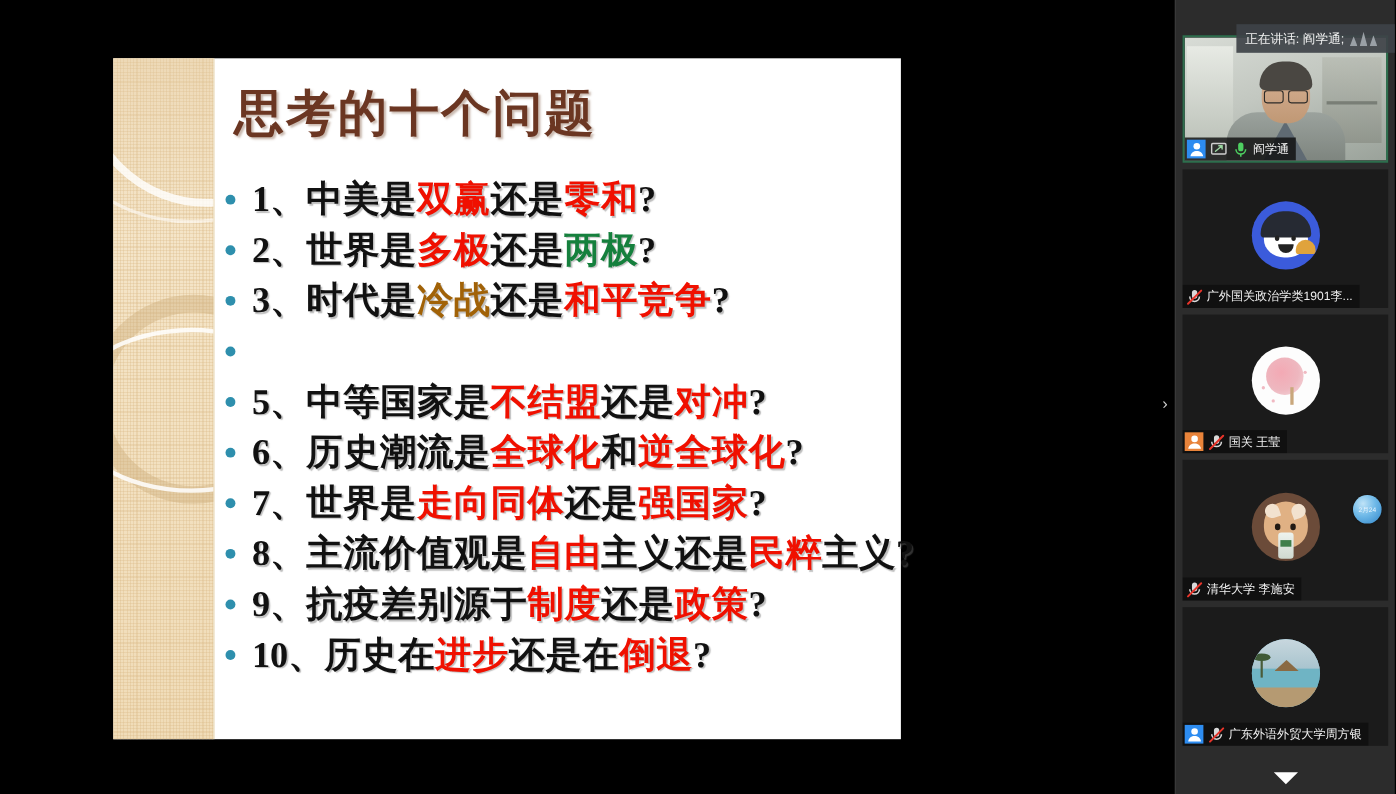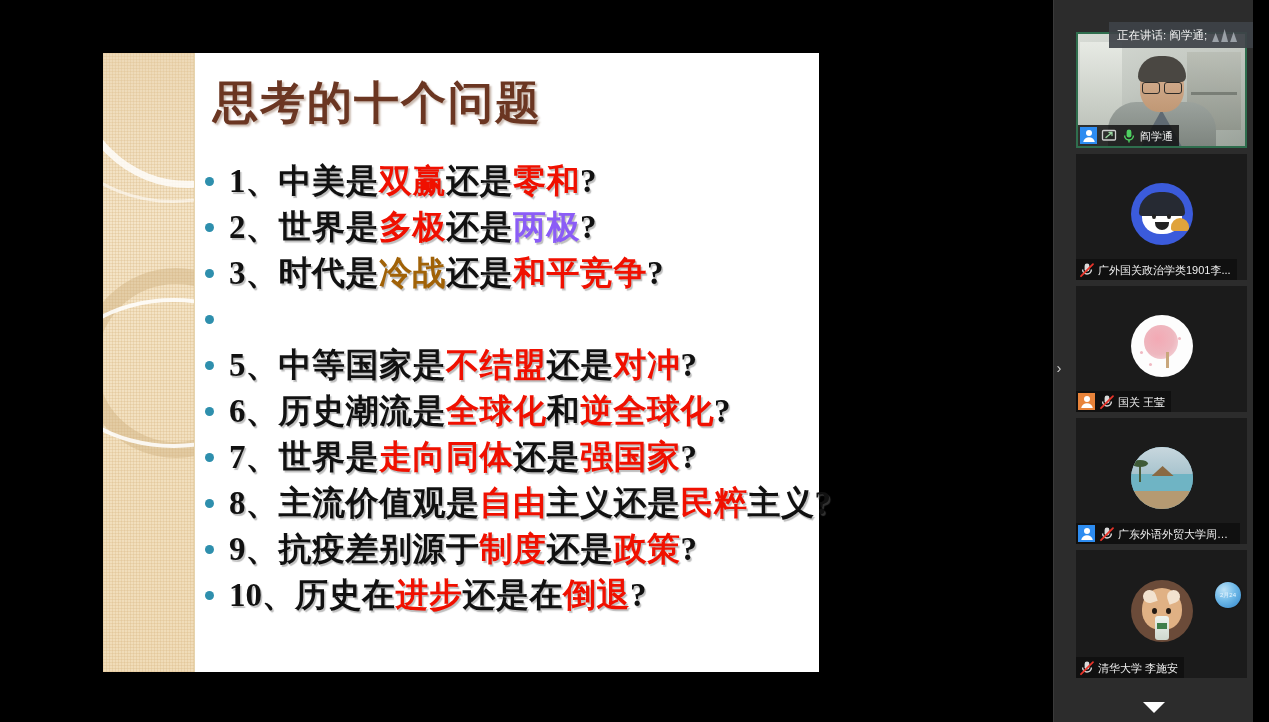--- a/index.html
+++ b/index.html
@@ -75,24 +75,23 @@
     color:#111;
     margin-left:-52px;
     text-shadow:1.5px 1.5px 1px rgba(110,110,110,.45);
     letter-spacing:0.5px;
   }
   .line-text .hl { color:#f01000; }
   .line-text .num { letter-spacing:0px; }
 
   
   #video-panel {
-    position:absolute; right:16px; top:0; width:200px; height:722px;
+    position:absolute; right:1px; top:0; width:200px; height:722px;
     background:#2c2c2c;
     border-left:1px solid #3a3a3a;
-    padding-left:16px;
   }
   .tile {
     position:relative;
     margin:6px 6px 0 6px;
     background:#1b1b1b;
     overflow:hidden;
   }
   .tile.active { border:2px solid #2f6e4e; margin-top:32px; }
   .tile-self { height:116px; }
   .tile-std  { height:126px; }
@@ -253,21 +252,21 @@
 
       <div id="slide-body">
         <div id="slide-title">思考的十个问题</div>
         <div id="slide-list">
             <div class="slide-line">
               <span class="bullet" style="background: rgb(46, 143, 173);"></span>
               <span class="line-text"><span class="num">1、</span><span>中美是</span><span class="hl" style="color: rgb(240, 16, 0);">双赢</span><span>还是</span><span class="hl" style="color: rgb(240, 16, 0);">零和</span><span>?</span></span>
             </div>
             <div class="slide-line">
               <span class="bullet" style="background: rgb(46, 143, 173);"></span>
-              <span class="line-text"><span class="num">2、</span><span>世界是</span><span class="hl" style="color: rgb(240, 16, 0);">多极</span><span>还是</span><span class="hl" style="color: #8b5cf6;">两极</span><span>?</span></span>
+              <span class="line-text"><span class="num">2、</span><span>世界是</span><span class="hl" style="color: rgb(240, 16, 0);">多极</span><span>还是</span><span class="hl" style="color: #15803d;">两极</span><span>?</span></span>
             </div>
             <div class="slide-line">
               <span class="bullet" style="background: rgb(46, 143, 173);"></span>
               <span class="line-text"><span class="num">3、</span><span>时代是</span><span class="hl" style="color: #a16207;">冷战</span><span>还是</span><span class="hl" style="color: rgb(240, 16, 0);">和平竞争</span><span>?</span></span>
             </div>
             <div class="slide-line">
               <span class="bullet" style="background: rgb(46, 143, 173);"></span>
             </div>
             <div class="slide-line">
               <span class="bullet" style="background: rgb(46, 143, 173);"></span>
@@ -386,46 +385,20 @@
           <svg class="ic" viewBox="0 0 16 16" aria-hidden="true">
               <rect x="5.6" y="1.6" width="4.8" height="8" rx="2.4" fill="#d9d9d9"></rect>
               <path d="M3.6 7.6a4.4 4.4 0 0 0 8.8 0" stroke="#d9d9d9" stroke-width="1.4" fill="none"></path>
               <path d="M2 14.2 14 2.2" stroke="#e8342a" stroke-width="1.8" stroke-linecap="round"></path>
             </svg>
         </span>
         <span class="tile-name">国关 王莹</span>
       </div>
     </div>
 
-    <div class="tile tile-std">
-      <div class="avatar av-beach">
-        <div class="sky"></div>
-        <div class="sea"></div>
-        <div class="sand"></div>
-        <div class="hut"></div>
-        <div class="palm"></div>
-      </div>
-      <div class="tile-bar">
-        <span class="ic-box ic-avatar-blue">
-          <svg class="ic" viewBox="0 0 16 16" aria-hidden="true">
-              <circle cx="8" cy="5" r="3" fill="#fff"></circle>
-              <path d="M2.2 14c.5-3.2 3-4.8 5.8-4.8S13.3 10.8 13.8 14z" fill="#fff"></path>
-            </svg>
-        </span>
-        <span class="ic-box">
-          <svg class="ic" viewBox="0 0 16 16" aria-hidden="true">
-              <rect x="5.6" y="1.6" width="4.8" height="8" rx="2.4" fill="#d9d9d9"></rect>
-              <path d="M3.6 7.6a4.4 4.4 0 0 0 8.8 0" stroke="#d9d9d9" stroke-width="1.4" fill="none"></path>
-              <path d="M2 14.2 14 2.2" stroke="#e8342a" stroke-width="1.8" stroke-linecap="round"></path>
-            </svg>
-        </span>
-        <span class="tile-name">广东外语外贸大学周方银</span>
-      </div>
-    </div>
-
     <div class="tile tile-last">
       <div class="avatar av-cat">
         <div class="catbody"></div>
         <div class="ear l"></div>
         <div class="ear r"></div>
         <div class="eye l"></div>
         <div class="eye r"></div>
         <div class="bottle"></div>
       </div>
       <div class="badge-sticker">2月24</div>
@@ -434,20 +407,46 @@
           <svg class="ic" viewBox="0 0 16 16" aria-hidden="true">
               <rect x="5.6" y="1.6" width="4.8" height="8" rx="2.4" fill="#d9d9d9"></rect>
               <path d="M3.6 7.6a4.4 4.4 0 0 0 8.8 0" stroke="#d9d9d9" stroke-width="1.4" fill="none"></path>
               <path d="M2 14.2 14 2.2" stroke="#e8342a" stroke-width="1.8" stroke-linecap="round"></path>
             </svg>
         </span>
         <span class="tile-name">清华大学 李施安</span>
       </div>
     </div>
 
+    <div class="tile tile-std">
+      <div class="avatar av-beach">
+        <div class="sky"></div>
+        <div class="sea"></div>
+        <div class="sand"></div>
+        <div class="hut"></div>
+        <div class="palm"></div>
+      </div>
+      <div class="tile-bar">
+        <span class="ic-box ic-avatar-blue">
+          <svg class="ic" viewBox="0 0 16 16" aria-hidden="true">
+              <circle cx="8" cy="5" r="3" fill="#fff"></circle>
+              <path d="M2.2 14c.5-3.2 3-4.8 5.8-4.8S13.3 10.8 13.8 14z" fill="#fff"></path>
+            </svg>
+        </span>
+        <span class="ic-box">
+          <svg class="ic" viewBox="0 0 16 16" aria-hidden="true">
+              <rect x="5.6" y="1.6" width="4.8" height="8" rx="2.4" fill="#d9d9d9"></rect>
+              <path d="M3.6 7.6a4.4 4.4 0 0 0 8.8 0" stroke="#d9d9d9" stroke-width="1.4" fill="none"></path>
+              <path d="M2 14.2 14 2.2" stroke="#e8342a" stroke-width="1.8" stroke-linecap="round"></path>
+            </svg>
+        </span>
+        <span class="tile-name">广东外语外贸大学周方银</span>
+      </div>
+    </div>
+
     <div id="panel-scroll-down">
       <svg width="26" height="14" viewBox="0 0 26 14" aria-hidden="true">
           <path d="M2 2h22L13 13z" fill="#ffffff"></path>
         </svg>
     </div>
 
   </div>
 
 </div>
 

